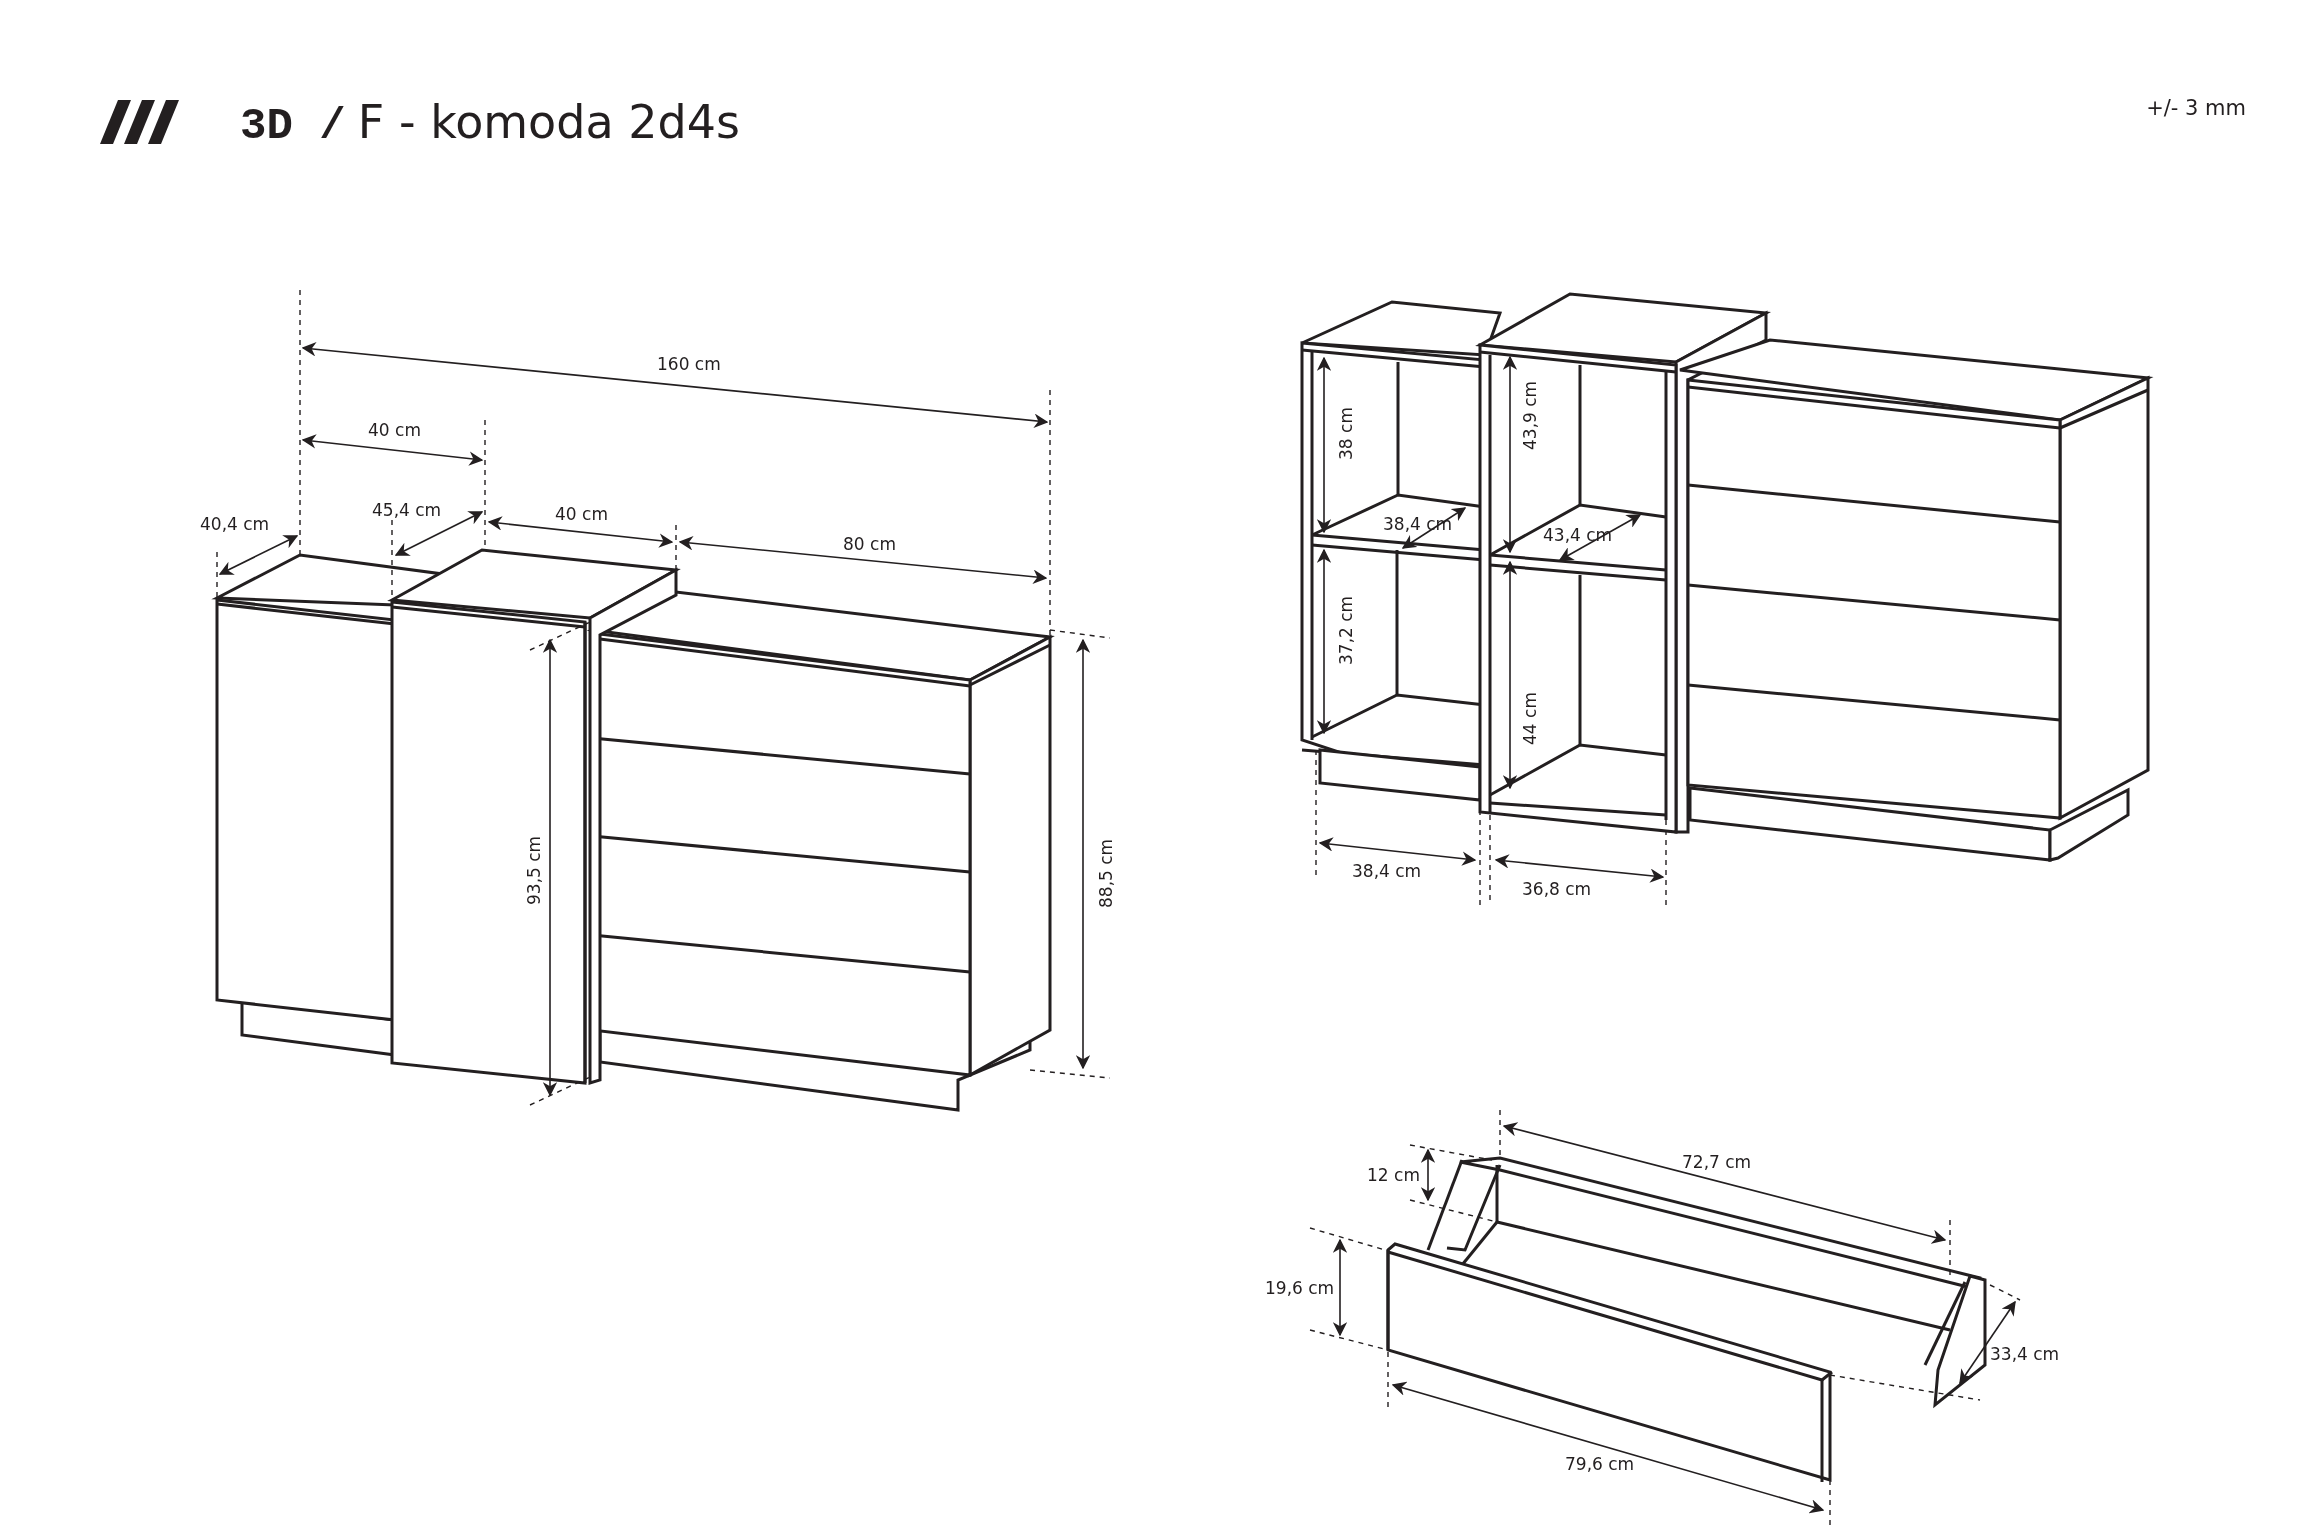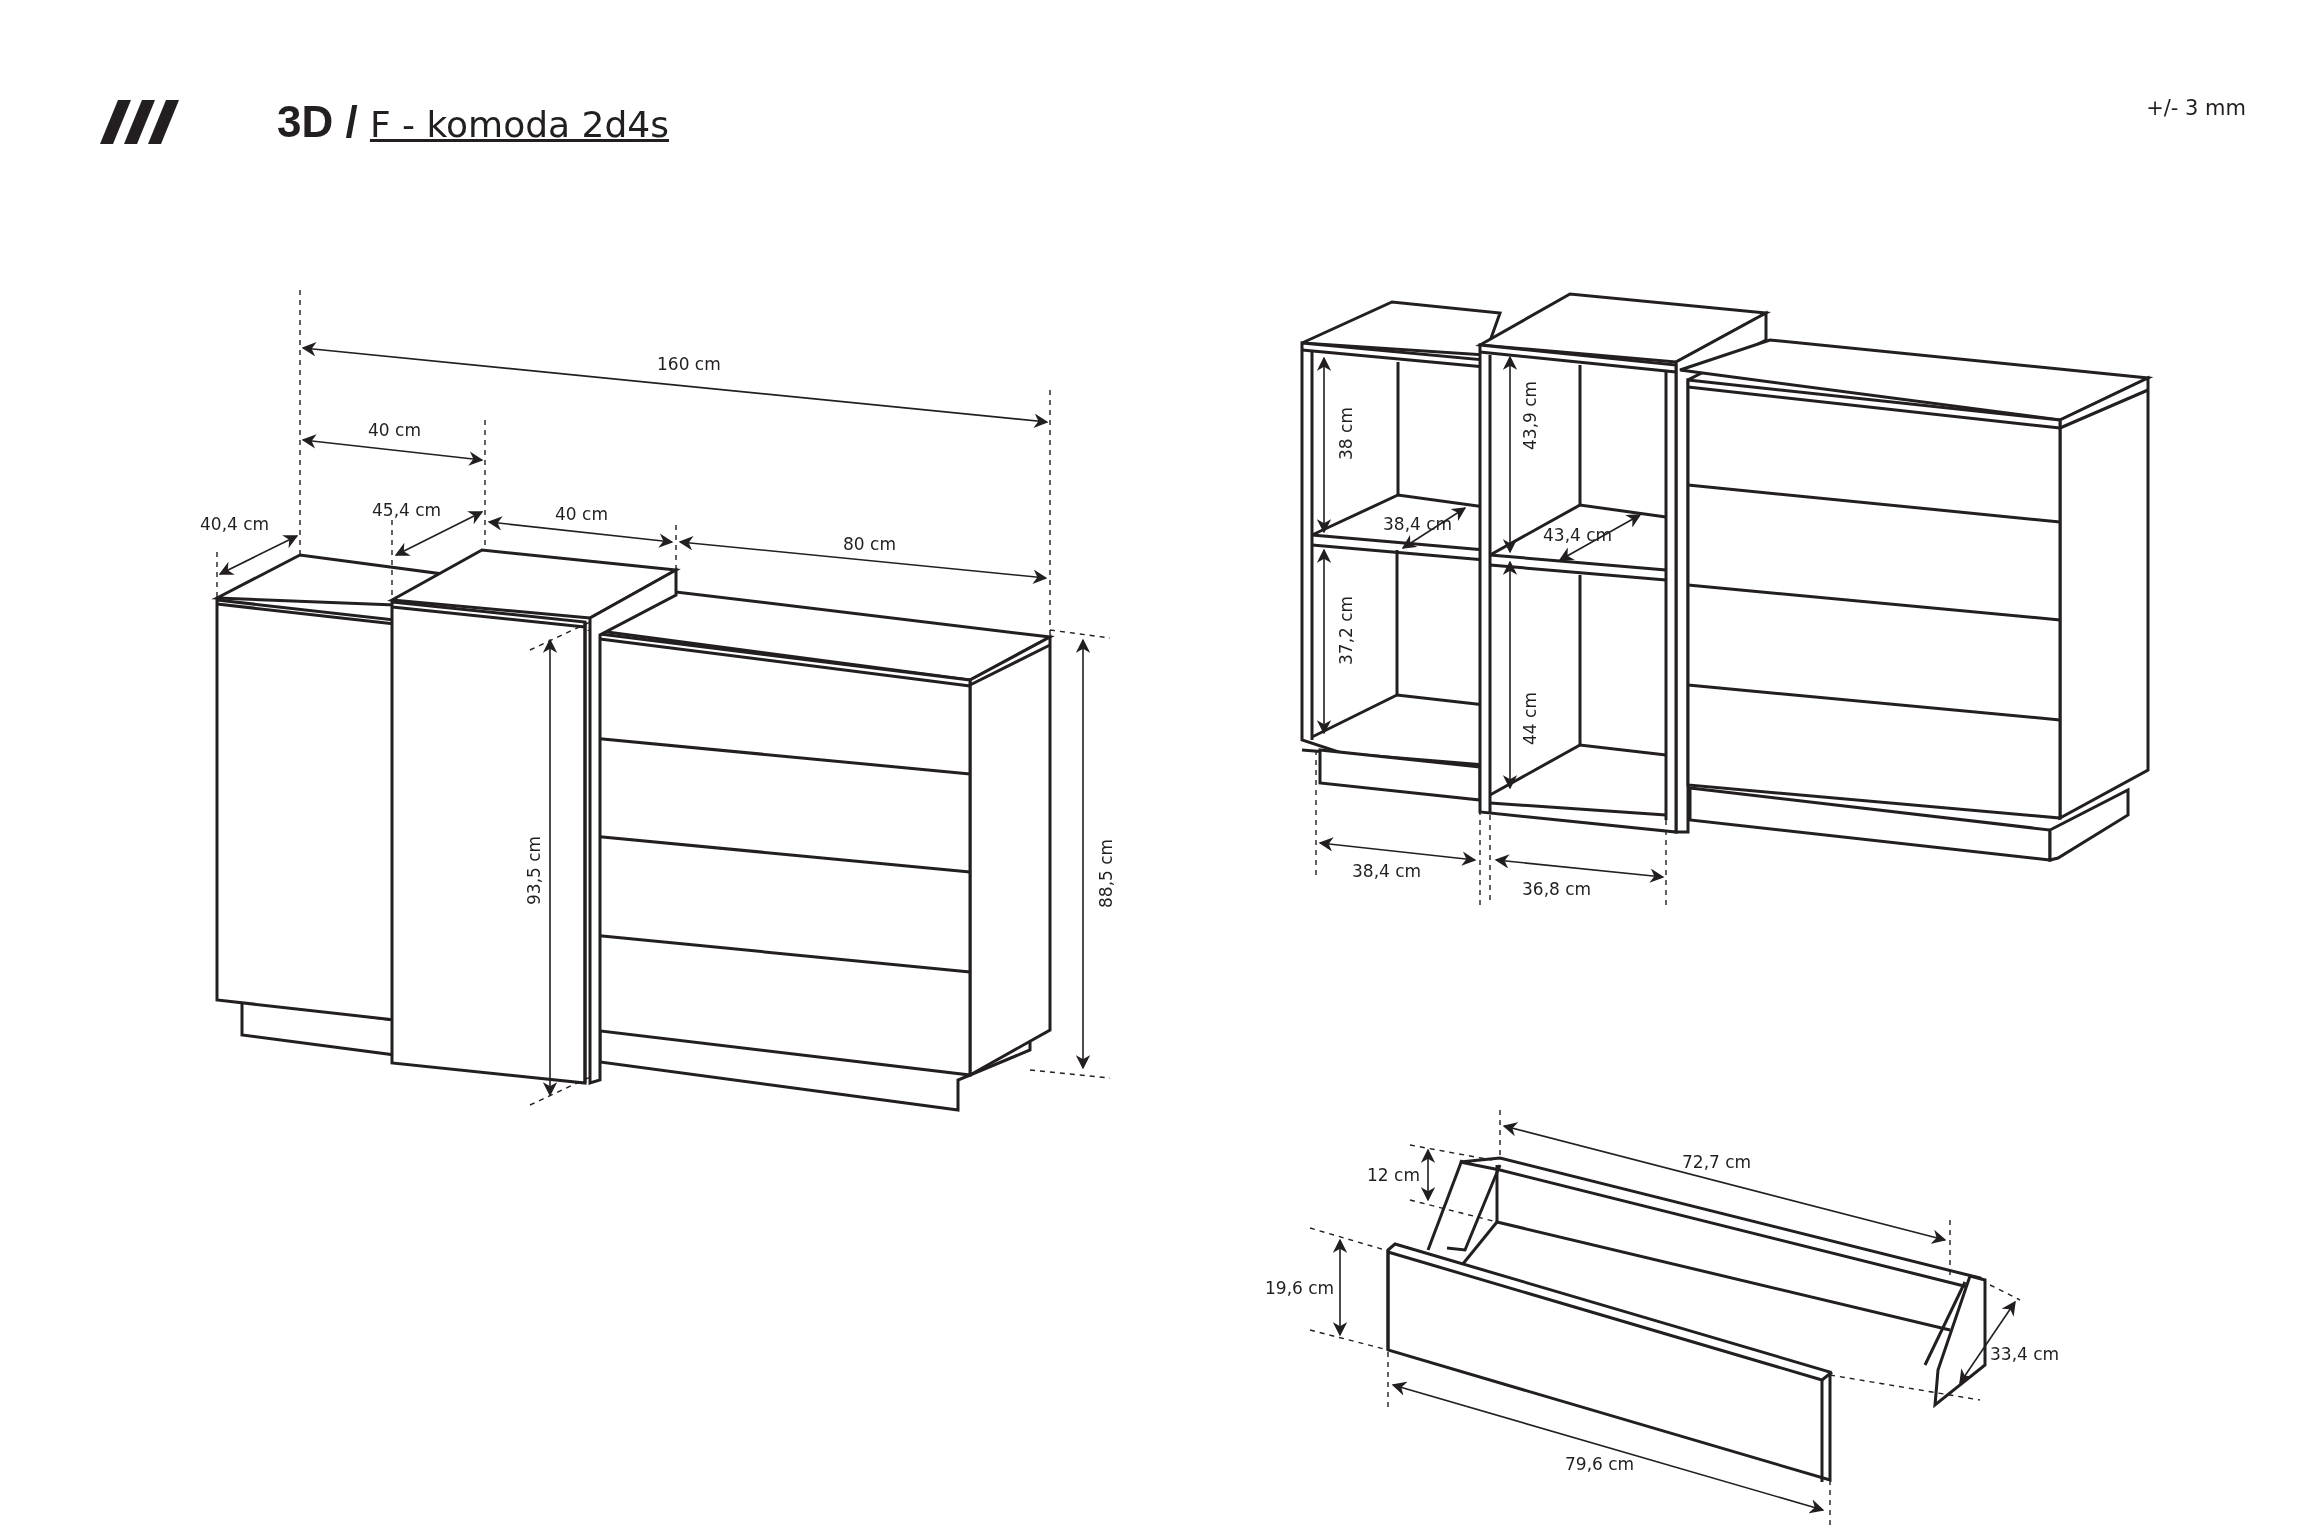--- a/index.html
+++ b/index.html
@@ -1,21 +1,21 @@
 <!DOCTYPE html>
 <html><head>
   <meta charset="utf-8">
   <style>
     html, body { margin: 0; padding: 0; background: #ffffff; }
     body { width: 2316px; height: 1530px; position: relative; overflow: hidden;
            font-family: "Liberation Sans", "DejaVu Sans", sans-serif; color: #231f20; }
     .header-logo { position: absolute; left: 100px; top: 100px; width: 80px; height: 45px; }
     .header-title { position: absolute; left: 240px; top: 96px; font-size: 44px; line-height: 52px; white-space: nowrap; }
-    .header-title .bold { font-weight: bold; font-family: Liberation Sans, sans-serif; margin-left: 37px; }
-    .header-title .sub { font-size: 36px; font-family: "DejaVu Sans", sans-serif; font-weight: normal; text-decoration: underline; }
+    .header-title .bold { font-weight: bold; font-family: Liberation Mono, monospace; }
+    .header-title .sub { font-size: 46px; font-family: "DejaVu Sans", sans-serif; font-weight: normal; }
     .tolerance { position: absolute; right: 70px; top: 96px; font-size: 21px; font-family: "DejaVu Sans", sans-serif; }
     svg.drawing { position: absolute; left: 0; top: 0; width: 2316px; height: 1530px; }
     svg .ln { stroke: #231f20; stroke-width: 3; fill: none; stroke-linejoin: miter; }
     svg .thin { stroke: #231f20; stroke-width: 1.6; fill: none; }
     svg .dash { stroke: #231f20; stroke-width: 1.4; fill: none; stroke-dasharray: 5 5; }
     svg .face { fill: #ffffff; stroke: #231f20; stroke-width: 3; stroke-linejoin: miter; }
     svg text.dim { font-family: "DejaVu Sans", sans-serif; font-size: 17px; fill: #231f20; }
   </style>
 </head>
 <body>

